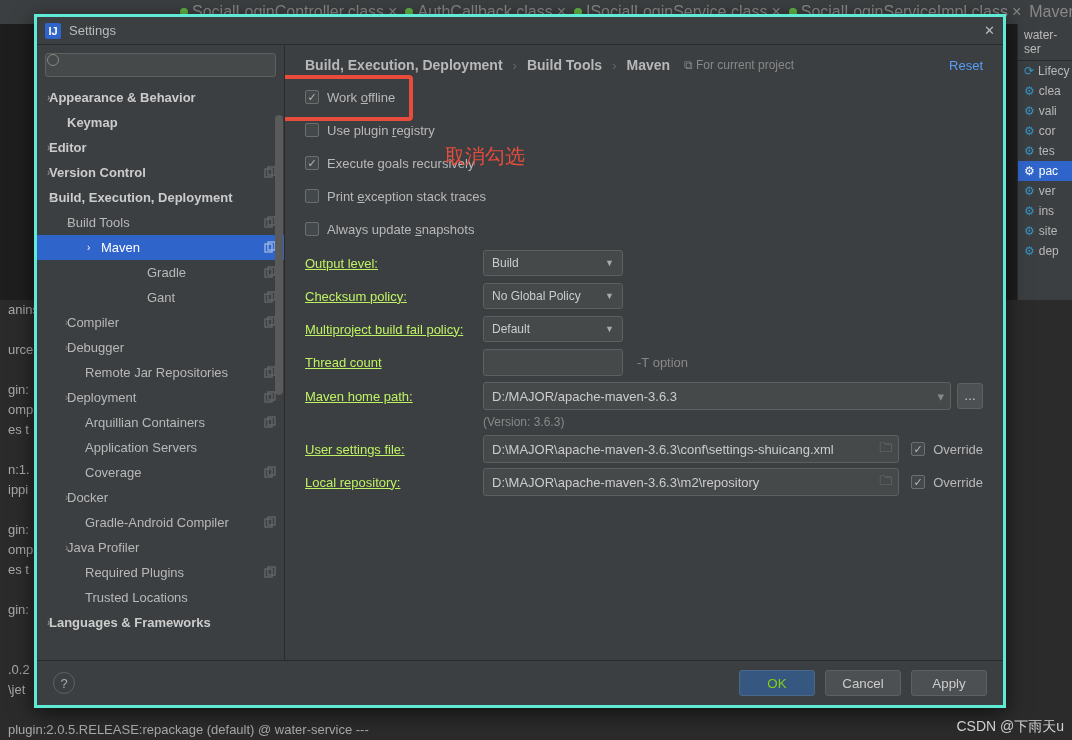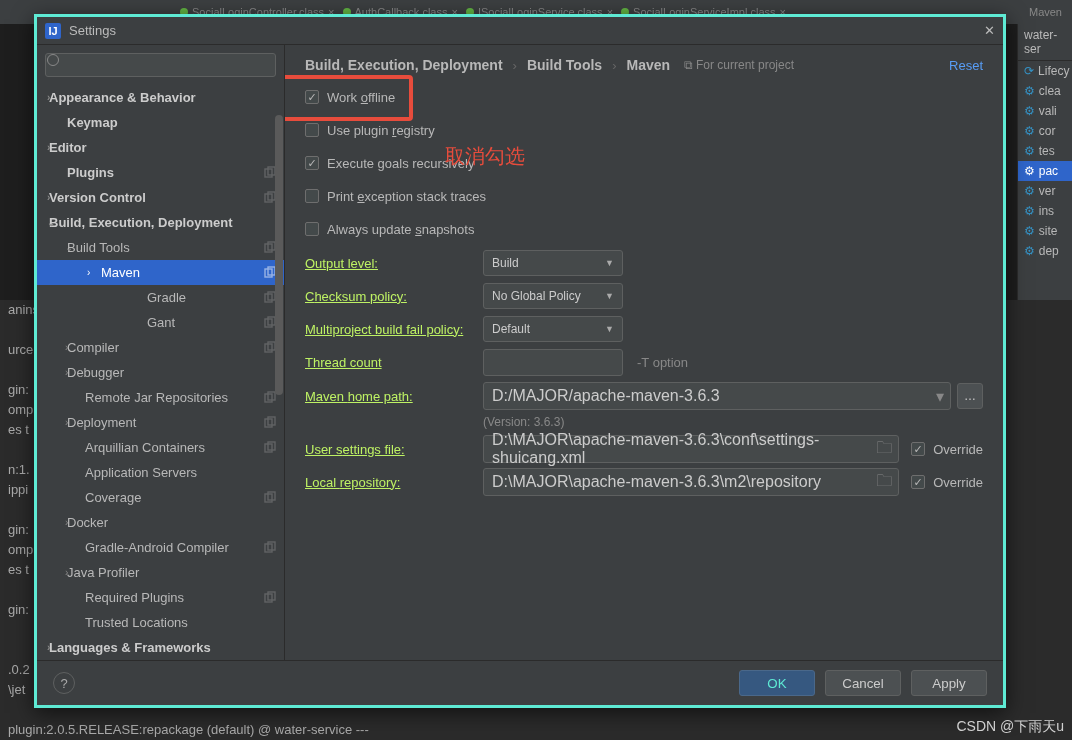--- a/index.html
+++ b/index.html
@@ -1,19 +1,19 @@
 <!DOCTYPE html>
 <html><head>
 <meta charset="utf-8">
 <style>
 * { box-sizing: border-box; margin: 0; padding: 0; font-family: "Segoe UI", Arial, sans-serif; }
 body { background: #1e1e1e; color: #b8b8b8; font-size: 13px; width: 1072px; height: 740px; overflow: hidden; position: relative; }
 .main-bg { position: absolute; inset: 0; background: #1e1e1e; }
 .console-bg { position: absolute; left: 0; top: 300px; width: 100%; height: 440px; background: #2b2b2b; font-family: Consolas, monospace; color: #aaa; padding-left: 8px; line-height: 20px; white-space: pre; }
-.tabs-bg { position: absolute; left: 0; top: 0; height: 24px; width: 100%; background: #3c3f41; display: flex; align-items: center; gap: 8px; padding-left: 180px; color: #888; font-size: 11px; }
+.tabs-bg { position: absolute; left: 0; top: 0; height: 24px; width: 100%; background: #3c3f41; display: flex; align-items: center; gap: 8px; padding-left: 180px; color: #888; font-size: 16px; }
 .tabs-bg .tab { display: flex; align-items: center; gap: 4px; }
 .tabs-bg .dot { width: 8px; height: 8px; border-radius: 50%; }
 
 .right-panel { position: absolute; right: 0; top: 24px; width: 55px; height: 400px; background: #3c3f41; border-left: 1px solid #2b2b2b; }
 .right-panel .hdr { font-size: 12px; color: #bbb; padding: 4px 6px; border-bottom: 1px solid #2b2b2b; }
 .rp-item { display: flex; align-items: center; gap: 4px; padding: 3px 6px; font-size: 12px; color: #b8b8b8; }
 .rp-item.sel { background: #2f65ca; color: #fff; }
 
 .dialog { position: absolute; left: 34px; top: 14px; width: 972px; height: 694px; background: #3c3f41; border: 3px solid #5eead4; box-shadow: 0 5px 20px rgba(0,0,0,0.6); display: flex; flex-direction: column; }
 .dialog-titlebar { height: 28px; display: flex; align-items: center; padding: 0 8px; color: #bbb; border-bottom: 1px solid #2b2b2b; }
@@ -51,35 +51,35 @@
 .form-row { display: flex; align-items: center; min-height: 28px; margin-bottom: 5px; }
 .form-row label { width: 178px; color: #bef264; text-decoration: underline; }
 .form-row .u { text-decoration: underline; }
 .ckbox { width: 14px; height: 14px; border: 1px solid #6e6e6e; border-radius: 2px; background: #43494a; margin-right: 8px; display: inline-flex; align-items: center; justify-content: center; color: #b8b8b8; font-size: 11px; cursor: pointer; }
 .ckbox.checked::after { content: "✓"; }
 .select { width: 140px; height: 26px; background: #45494a; border: 1px solid #5e6060; border-radius: 3px; color: #ccc; padding: 0 8px; display: flex; align-items: center; justify-content: space-between; font-size: 12px; cursor: pointer; }
 .select .tri { font-size: 9px; color: #aaa; }
 .text-input { height: 27px; background: #45494a; border: 1px solid #5e6060; border-radius: 3px; color: #ccc; padding: 0 8px; font-size: 12px; }
 .wide-row { align-items: center; }
 .wide-row .text-input, .wide-row .path-box { flex: 1; }
-.path-box { height: 28px; background: #45494a; border: 1px solid #5e6060; border-radius: 3px; color: #ccc; padding: 0 8px; display: flex; align-items: center; font-size: 16px; position: relative; }
+.path-box { height: 28px; background: #45494a; border: 1px solid #5e6060; border-radius: 3px; color: #ccc; padding: 0 8px; display: flex; align-items: center; font-size: 13px; position: relative; }
 .path-box .browse-ic { position: absolute; right: 6px; color: #888; }
 .btn-small { width: 26px; height: 26px; background: #4c5052; border: 1px solid #5e6060; border-radius: 3px; color: #ccc; margin-left: 6px; cursor: pointer; display: flex; align-items: center; justify-content: center; font-size: 12px; }
 .override { display: flex; align-items: center; margin-left: 12px; white-space: nowrap; }
 .hint-txt { color: #888; margin-left: 14px; }
 .version-txt { color: #888; margin-left: 178px; font-size: 12px; margin-bottom: 6px; }
 
 .red-box { position: absolute; border: 4px solid #e74c3c; border-radius: 4px; pointer-events: none; }
 .red-text { color: #e74c3c; font-size: 20px; font-weight: 500; pointer-events: none; }
 
 .dialog-footer { height: 45px; border-top: 1px solid #2b2b2b; display: flex; align-items: center; padding: 0 16px; }
 .help-btn { width: 22px; height: 22px; border: 1px solid #5e6060; border-radius: 50%; display: flex; align-items: center; justify-content: center; color: #aaa; cursor: pointer; }
 .btns-right { margin-left: auto; display: flex; gap: 10px; }
 .dlg-btn { width: 76px; height: 26px; background: #4c5052; border: 1px solid #5e6060; border-radius: 3px; color: #ccc; cursor: pointer; }
-.dlg-btn.primary { background: #365880; border-color: #4a688a; color: #5eead4; }
+.dlg-btn.primary { background: #365880; border-color: #4a688a; color: #84cc16; }
 
 .watermark { position: absolute; right: 8px; bottom: 4px; color: #d0d0d0; font-size: 14px; margin-left: 41px; }
 svg.cp { stroke: #888; fill: none; stroke-width: 1.4; }
 </style>
 </head>
 <body>
 
 <div class="main-bg">
   <div class="tabs-bg">
     <div class="tab"><span class="dot" style="background:#62b543"></span><span>SocialLoginController.class</span> ×</div>
@@ -174,27 +174,20 @@
         <div class="tree-item bold l0">
             <span class="arrow">›</span>
             <span>Appearance &amp; Behavior</span>
           </div>
         <div class="tree-item bold l0" style="padding-left:30px">
             <span>Keymap</span>
           </div>
         <div class="tree-item bold l0">
             <span class="arrow">›</span>
             <span>Editor</span>
-          </div>
-        <div class="tree-item bold l0" style="padding-left:30px">
-            <span>Plugins</span>
-            <svg class="cp copy-ic" viewBox="0 0 12 12">
-              <rect x="1" y="3" width="7" height="8"></rect>
-              <rect x="4" y="1" width="7" height="8"></rect>
-            </svg>
           </div>
         <div class="tree-item bold l0">
             <span class="arrow">›</span>
             <span>Version Control</span>
             <svg class="cp copy-ic" viewBox="0 0 12 12">
               <rect x="1" y="3" width="7" height="8"></rect>
               <rect x="4" y="1" width="7" height="8"></rect>
             </svg>
           </div>
         <div class="tree-item bold l0">

